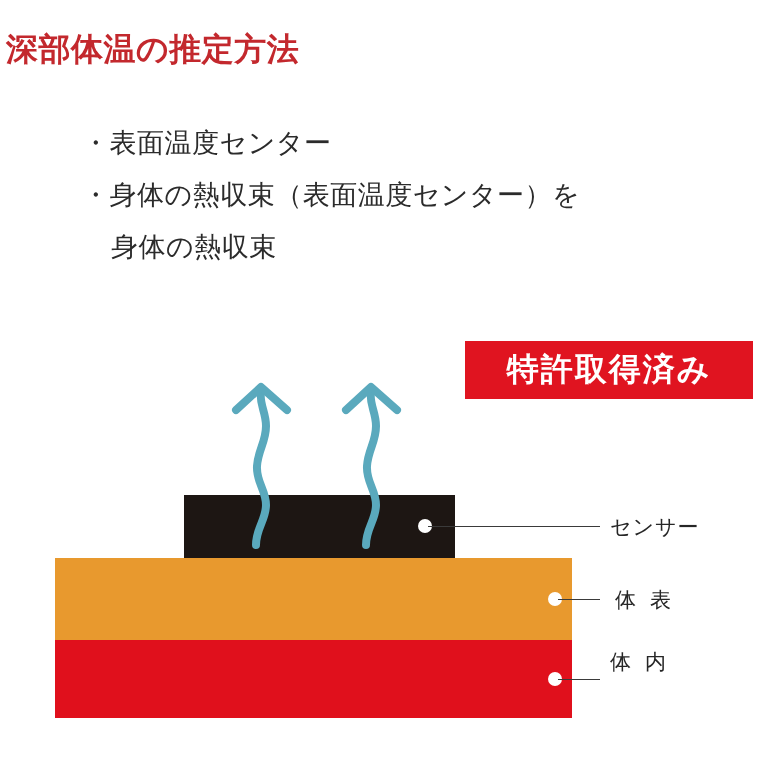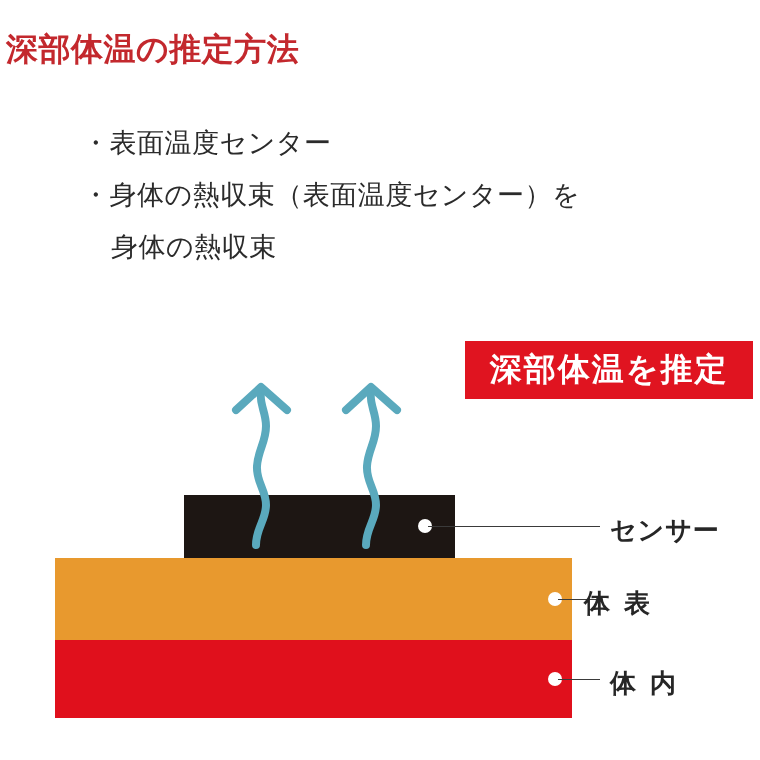--- a/index.html
+++ b/index.html
@@ -125,44 +125,43 @@
     background: #ffffff;
   }
   .callout-line {
     position: absolute;
     height: 1px;
     background: #3a3a3a;
   }
   .callout-label {
     position: absolute;
     color: #262626;
-    font-size: 26px;
+    font-size: 21px;
     white-space: nowrap;
     letter-spacing: 1px;
-    font-weight: bold;
   }
   .callout-label.spaced {
     letter-spacing: 14px;
   }
 </style>
 </head>
 <body>
 
 <div id="page">
 
   <div class="title">深部体温の推定方法</div>
 
   <div class="body-text">
     <div class="body-line">・表面温度センター</div>
     <div class="body-line">・身体の熱収束（表面温度センター）を</div>
     <div class="body-line indent">身体の熱収束</div>
   </div>
 
   <div class="badge">
-    <span class="badge-text">深部体温を推定</span>
+    <span class="badge-text">特許取得済み</span>
   </div>
 
   <div class="diagram">
 
     <div class="layer layer-surface"></div>
 
     <div class="layer layer-inner"></div>
 
     <div class="sensor-block"></div>
 
@@ -186,20 +185,20 @@
         <path d="M 346 410 L 371 387 L 397 410" fill="none" stroke="#5aa9bd" stroke-width="8" stroke-linecap="round" stroke-linejoin="round"></path>
       </g>
     </svg>
 
     <div class="callout-dot" style="left:418px; top:519px;"></div>
     <div class="callout-line" style="left:428px; top:526px; width:172px;"></div>
     <div class="callout-label" style="left:610px; top:513px;">センサー</div>
 
     <div class="callout-dot" style="left:548px; top:592px;"></div>
     <div class="callout-line" style="left:558px; top:599px; width:42px;"></div>
-    <div class="callout-label spaced" style="left:584px; top:586px;">体表</div>
+    <div class="callout-label spaced" style="left:615px; top:586px;">体表</div>
 
     <div class="callout-dot" style="left:548px; top:672px;"></div>
     <div class="callout-line" style="left:558px; top:679px; width:42px;"></div>
-    <div class="callout-label spaced" style="left:610px; top:666px;">体内</div>
+    <div class="callout-label spaced" style="left:610px; top:648px;">体内</div>
 
   </div>
 </div>
 
 </body></html>

